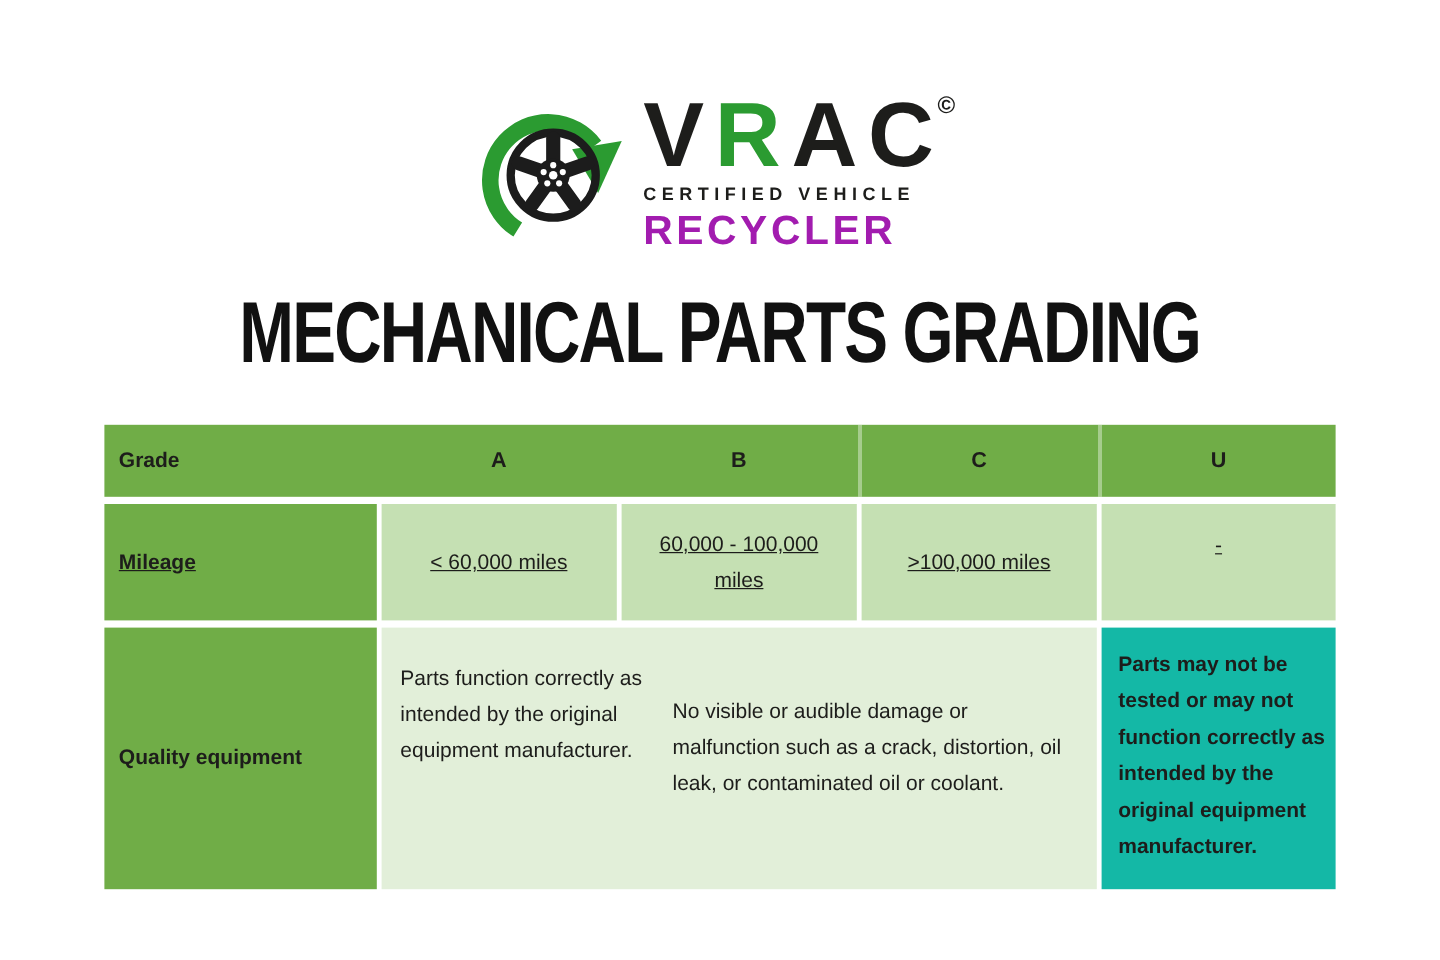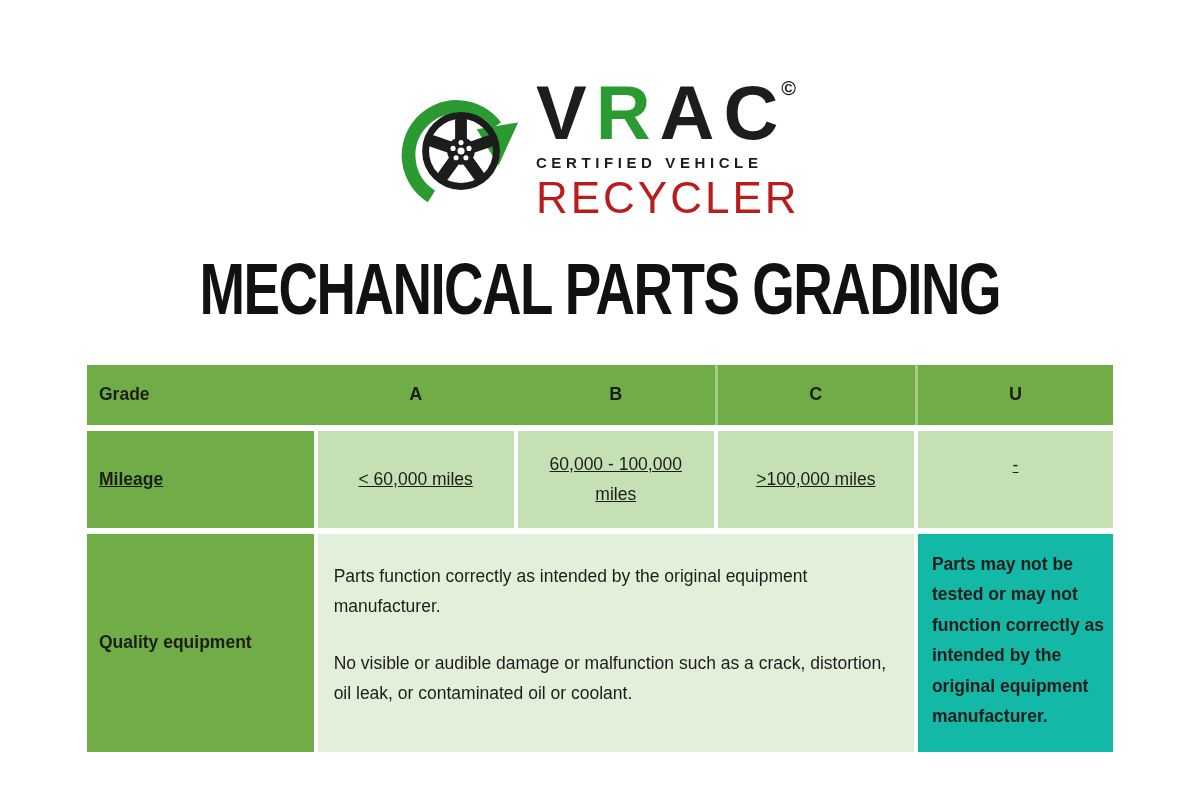--- a/index.html
+++ b/index.html
@@ -12,21 +12,21 @@
 
   
   .logo{margin-top:78px;display:flex;justify-content:center;align-items:center;gap:10px;}
   .logo-icon svg{display:block;}
   .logo-text{display:flex;flex-direction:column;align-items:flex-start;}
   .brand-line{font-weight:bold;font-size:76px;line-height:0.92;letter-spacing:9px;position:relative;white-space:nowrap;}
   .brand-line .g{color:#2b9b31;}
   .brand-line .b{color:#1d1d1b;}
   .brand-copy{font-size:20px;font-weight:bold;position:relative;top:-44px;left:-6px;letter-spacing:0;}
   .tagline{font-weight:bold;font-size:15px;letter-spacing:4.6px;margin-top:6px;color:#1d1d1b;white-space:nowrap;}
-  .name2{font-weight:normal;font-size:44px;letter-spacing:3px;color:#b91c1c;margin-top:2px;white-space:nowrap;}
+  .name2{font-weight:bold;font-size:34px;letter-spacing:3px;color:#a21caf;margin-top:2px;white-space:nowrap;}
 
   
   .main-title{margin:30px 0 0 0;text-align:center;font-size:72px;line-height:1;}
   .main-title span{display:inline-block;font-weight:bold;letter-spacing:-2px;transform:scaleX(0.76);transform-origin:center;color:#111;white-space:nowrap;}
 
   
   .grading-table{width:1026px;margin:40px auto 0 auto;font-size:17.5px;}
   .trow{display:grid;grid-template-columns:230fr 199fr 199fr 199fr 198fr;column-gap:4px;}
   .trow + .trow{margin-top:6px;}
 
@@ -37,21 +37,21 @@
 
   .cell{display:flex;}
   .label-cell{background:#70ad47;font-weight:bold;align-items:center;padding-left:12px;}
   .head .col-cell{align-items:center;justify-content:center;font-weight:bold;font-size:18px;}
   
   .head .div-line{box-shadow:-3px 0 0 rgba(255,255,255,0.38);}
 
   .mileage .data-cell{background:#c5e0b3;align-items:center;justify-content:center;text-align:center;padding:0 18px;line-height:30px;}
   .mileage .dash-cell{align-items:flex-start;padding-top:19px;}
 
-  .quality .merged-cell{background:#e2efd9;flex-direction:column;justify-content:flex-start;grid-column:2 / span 3;padding:27px 22px 0 16px;line-height:30px;}
+  .quality .merged-cell{background:#e2efd9;flex-direction:row;justify-content:flex-start;grid-column:2 / span 3;padding:27px 22px 0 16px;line-height:30px;}
   .quality .merged-cell p{margin:0;}
   .quality .merged-cell p + p{margin-top:27px;}
   .quality .u-cell{background:#14b8a6;padding:15px 8px 0 14px;line-height:30.5px;font-weight:bold;}
 </style>
 </head>
 <body>
 
 <div class="page">
 
   <header class="logo">

